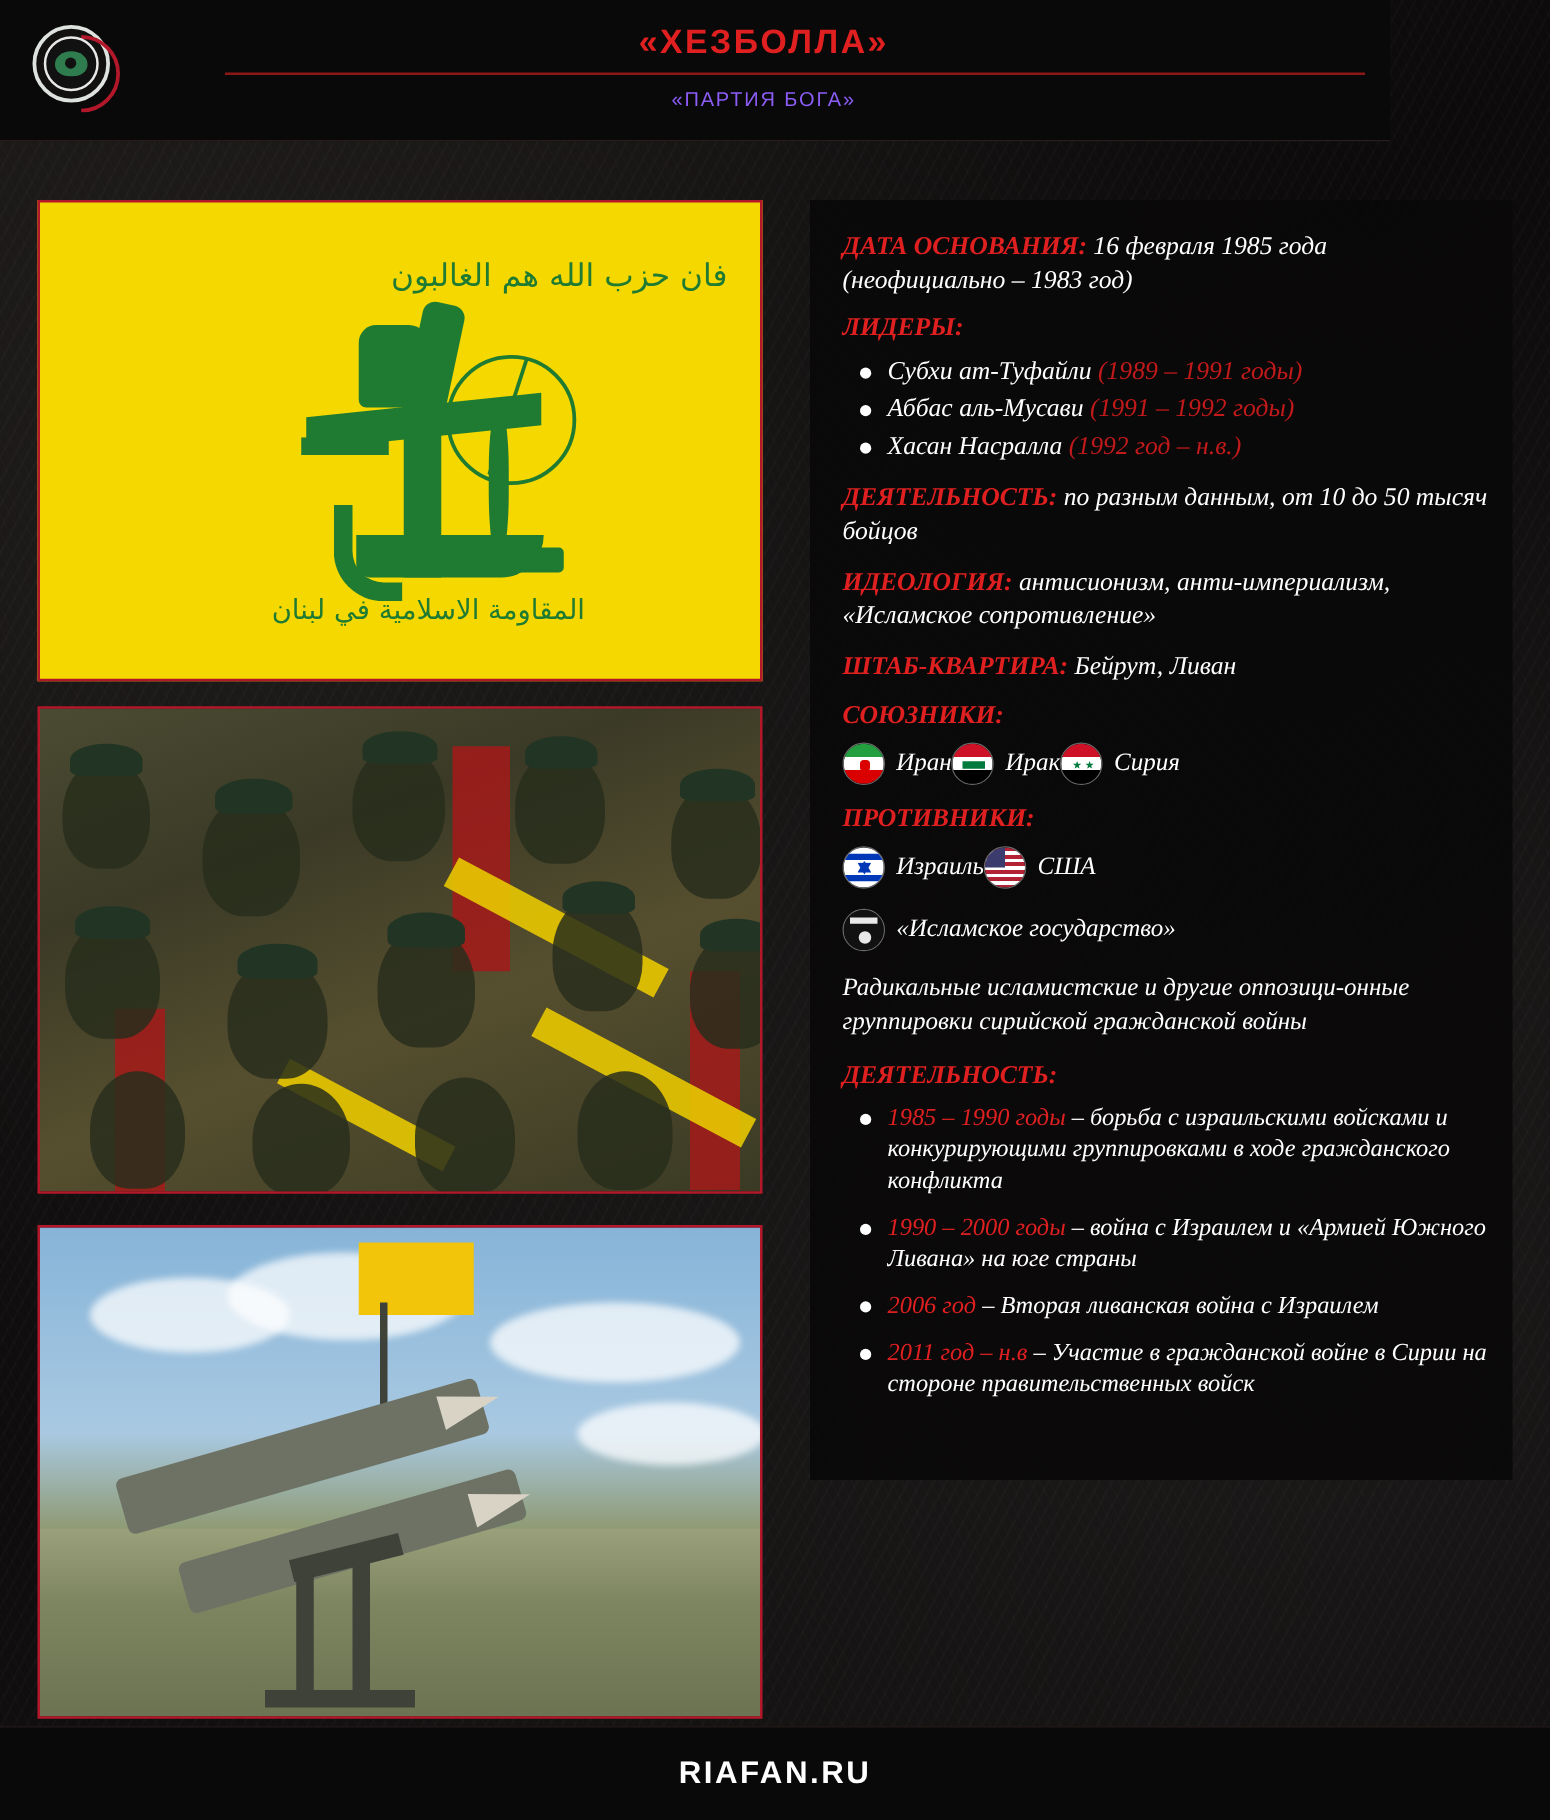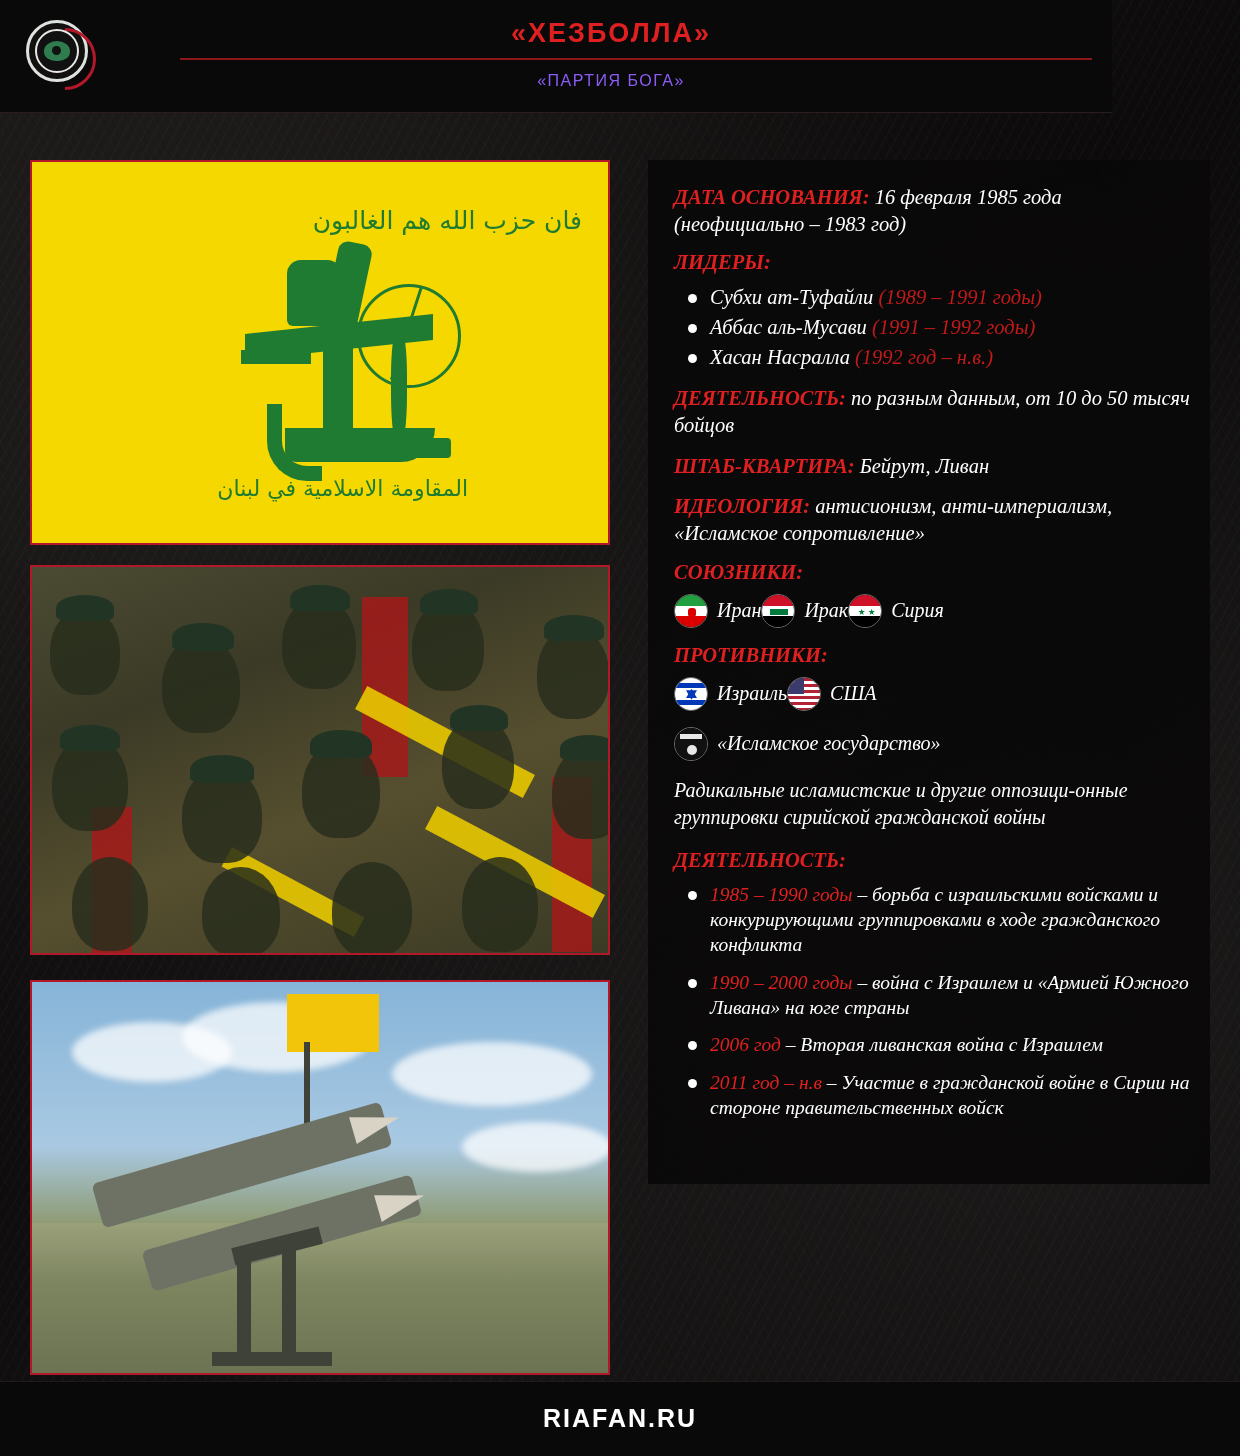--- a/index.html
+++ b/index.html
@@ -535,27 +535,27 @@
         <span class="darkred">(1992 год – н.в.)</span>
       </li>
     </ul>
 
     <p class="line">
       <span class="lbl">ДЕЯТЕЛЬНОСТЬ:</span>
       <span>по разным данным, от 10 до 50 тысяч бойцов</span>
     </p>
 
     <p class="line">
+      <span class="lbl">ИДЕОЛОГИЯ:</span>
+      <span>антисионизм, анти-империализм, «Исламское сопротивление»</span>
+    </p>
+
+    <p class="line">
       <span class="lbl">ШТАБ-КВАРТИРА:</span>
       <span>Бейрут, Ливан</span>
-    </p>
-
-    <p class="line">
-      <span class="lbl">ИДЕОЛОГИЯ:</span>
-      <span>антисионизм, анти-империализм, «Исламское сопротивление»</span>
     </p>
 
     <p class="head-lbl">СОЮЗНИКИ:</p>
     <div class="flags-row">
       <div class="flag-item">
         <span class="fcircle">
           <span style="position:absolute;inset:0;background:linear-gradient(180deg,#239f40 0 33%,#fff 33% 66%,#da0000 66% 100%);"></span>
           <span style="position:absolute;left:13px;top:13px;width:8px;height:9px;background:#da0000;border-radius:3px;"></span>
         </span>
         <span class="fname">Иран</span>

